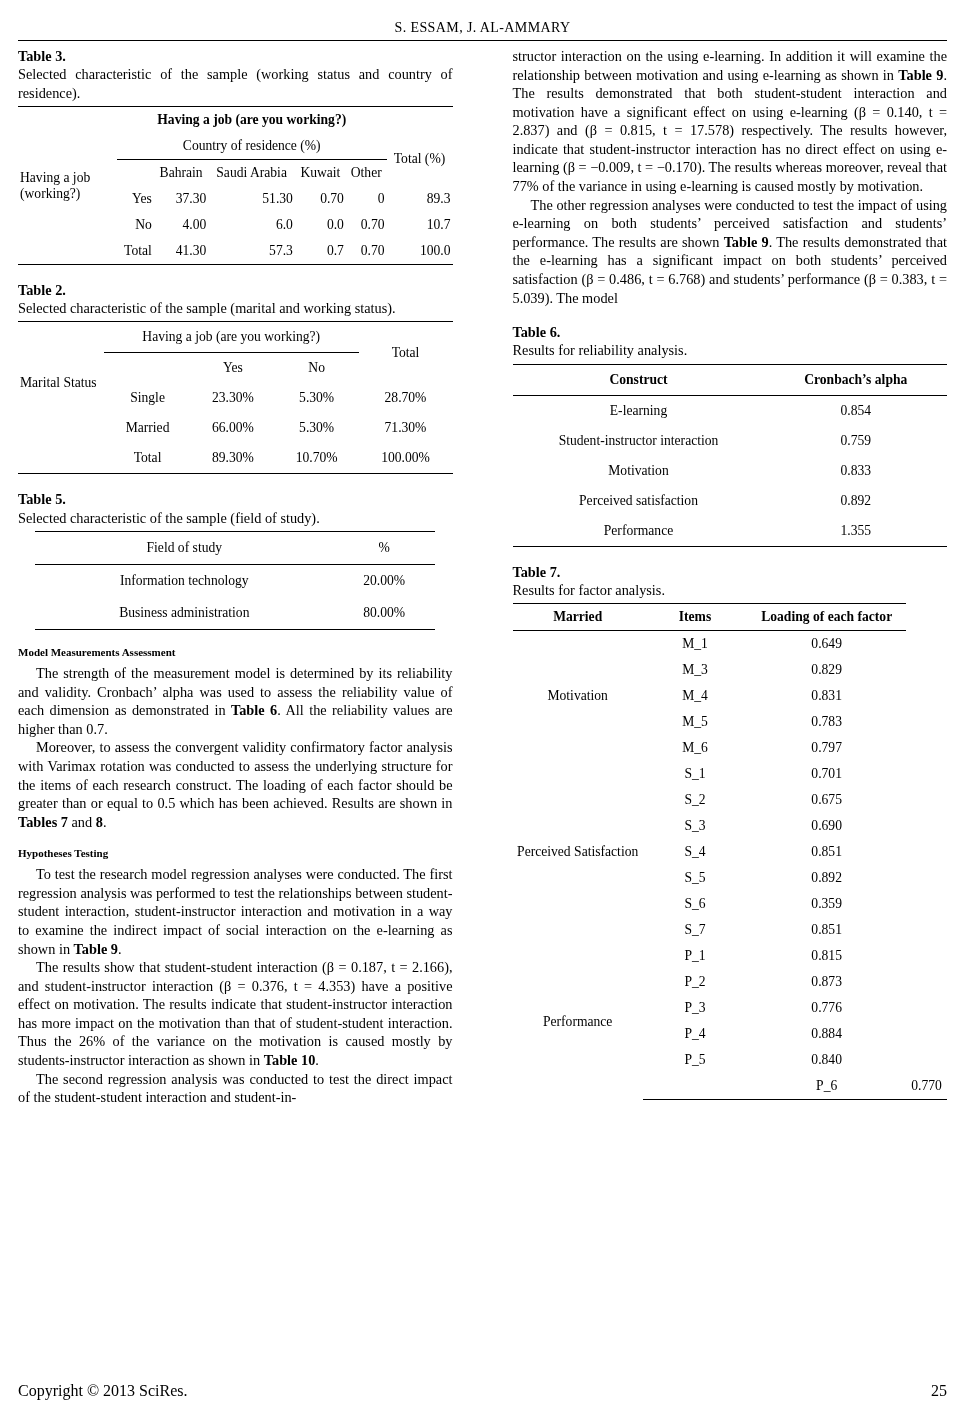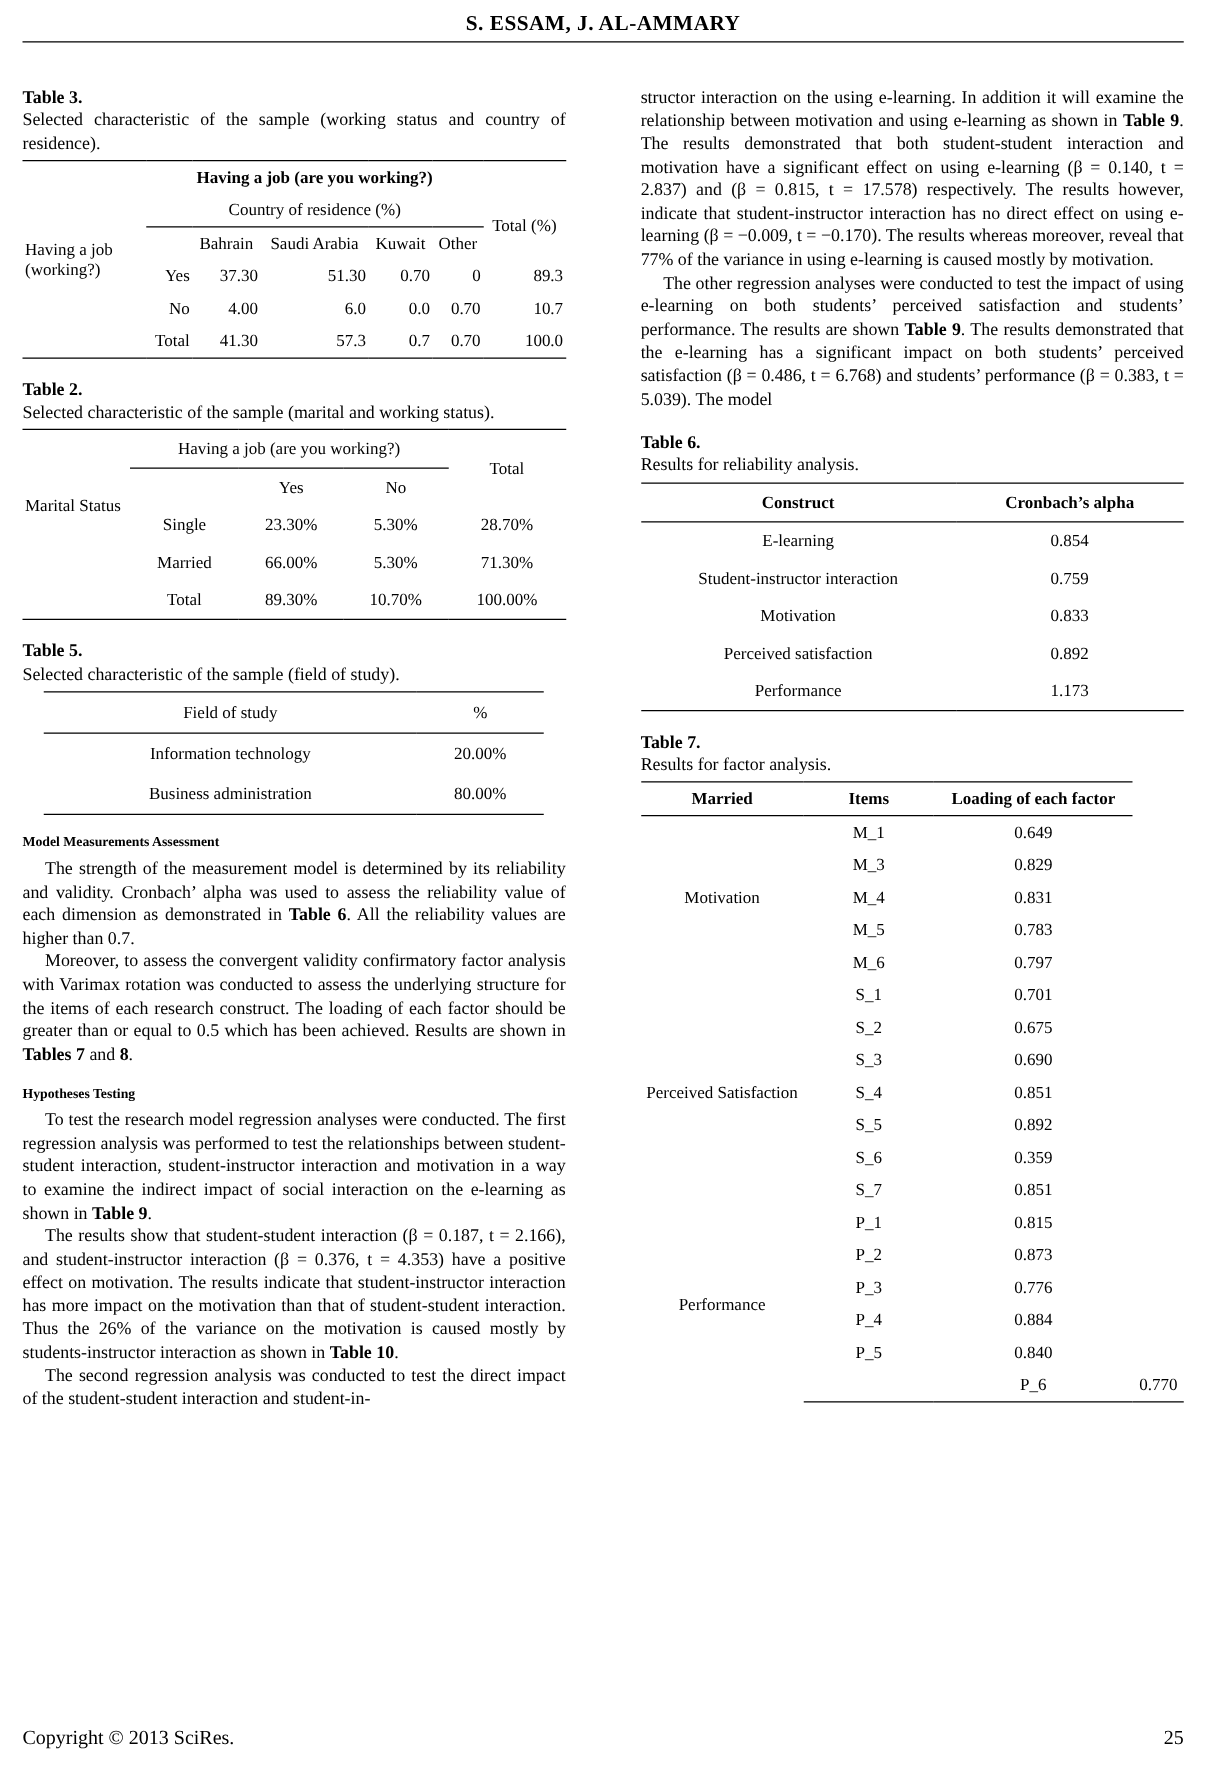--- a/index.html
+++ b/index.html
@@ -17,35 +17,35 @@
   .page {
     position: relative;
     width: 965px;
     height: 1414px;
     box-sizing: border-box;
     padding: 0 18px;
   }
   .running-head {
     text-align: center;
     font-family: "Liberation Serif", serif;
-    font-size: 17px;
+    font-size: 14px;
     letter-spacing: 0.4px;
-    padding-top: 9px;
+    padding-top: 20px;
     font-variant: small-caps;
-    font-weight: bold;
+    font-weight: normal;
   }
   .head-rule {
     border-bottom: 1px solid #000;
     margin: 4px 0 0 0;
     width: 100%;
   }
   .columns {
     display: flex;
     gap: 60px;
-    margin-top: 35px;
+    margin-top: 6px;
   }
   .col {
     width: 460px;
   }
   p {
     margin: 0;
     font-size: 14.3px;
     line-height: 1.30;
     text-align: justify;
     text-justify: inter-word;
@@ -283,21 +283,21 @@
           <tr>
             <td class="ctr">Motivation</td>
             <td class="ctr">0.833</td>
           </tr>
           <tr>
             <td class="ctr">Perceived satisfaction</td>
             <td class="ctr">0.892</td>
           </tr>
           <tr>
             <td class="ctr rule-bot">Performance</td>
-            <td class="ctr rule-bot">1.173</td>
+            <td class="ctr rule-bot">1.355</td>
           </tr>
         </tbody>
           </table>
       </div>
 
       <div class="spacer-sm"></div>
 
       <div class="tblblock">
         <div class="tbl-caption">
           <b>Table 7.</b><br>

